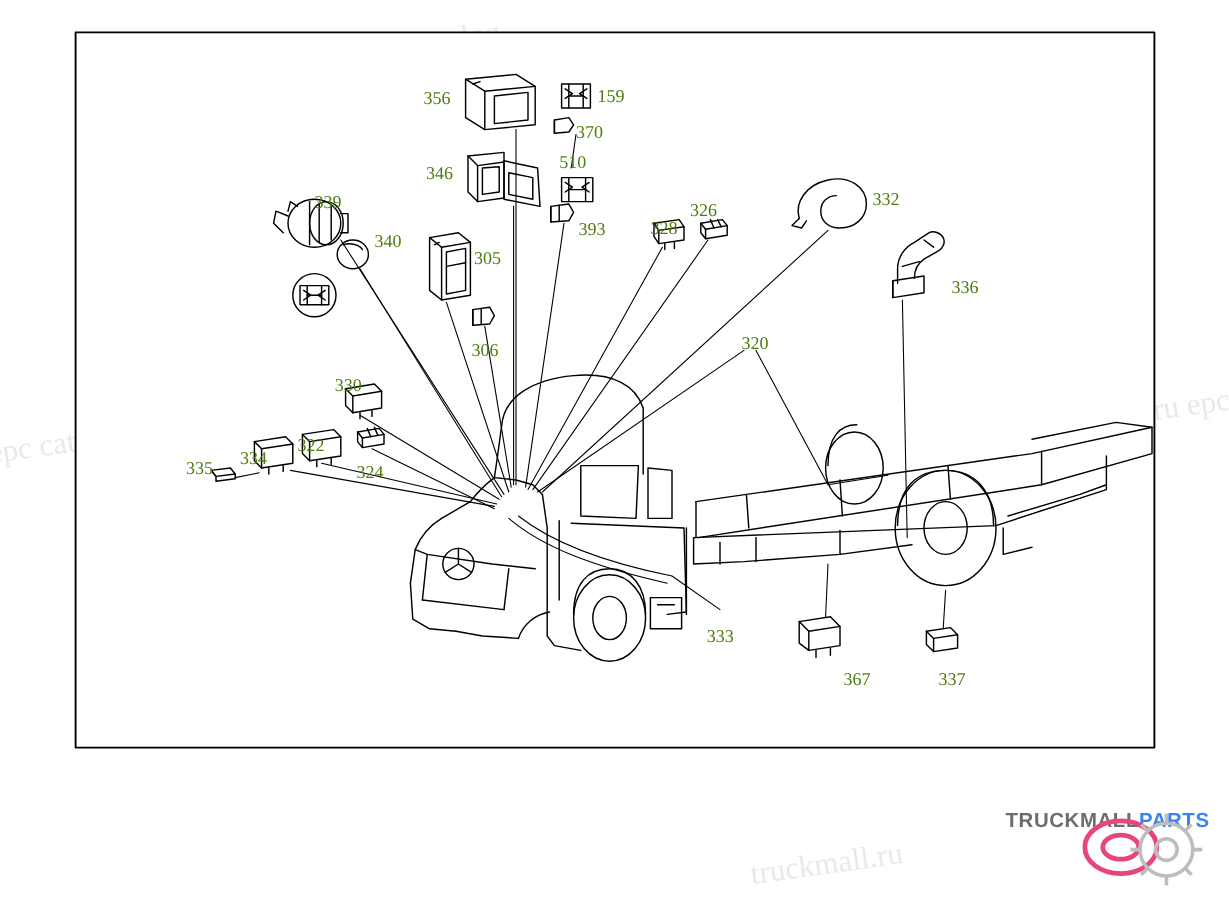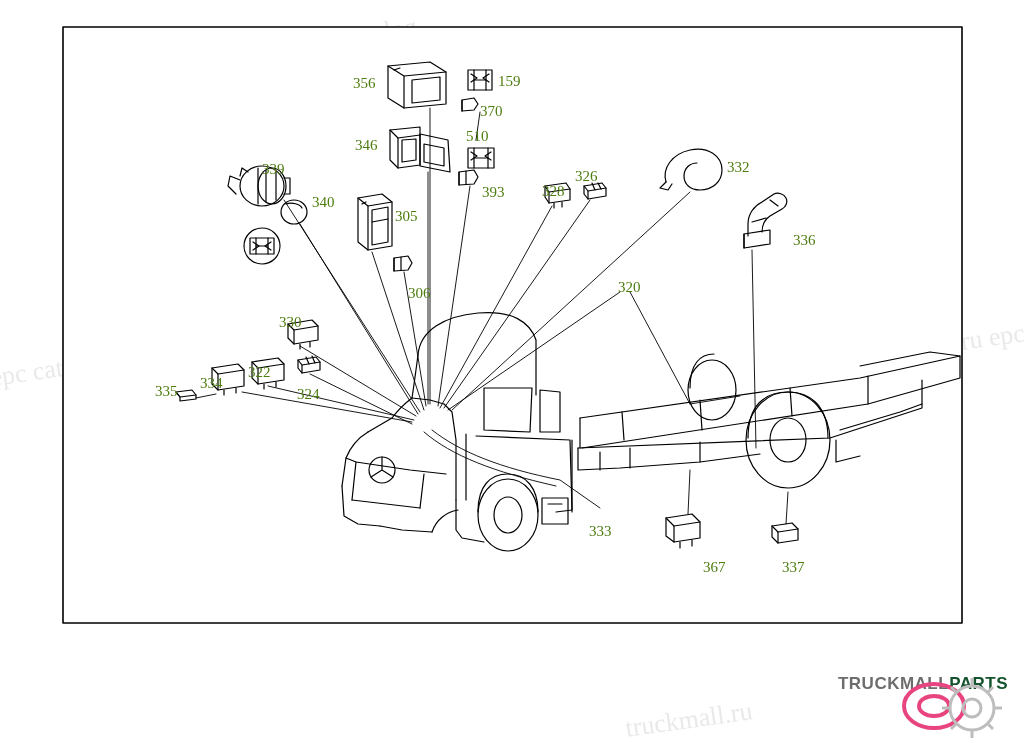--- a/index.html
+++ b/index.html
@@ -53,21 +53,21 @@
   #brandtext {
     position: absolute;
     right: 16px;
     bottom: 56px;
     font-size: 17px;
     letter-spacing: 0.5px;
     font-family: "Liberation Sans", sans-serif;
     font-weight: bold;
     color: #6d6d6d;
   }
-  #brandtext .pink { color: #14532d; }
+  #brandtext .pink { color: #3b82f6; }
 </style>
 </head>
 <body>
 
 <div id="stage">
 
   <div id="watermark-layer">
       <div class="wm" style="left: 300px; top: 20px; font-size: 26px; transform: rotate(-8deg);">epc catalog</div>
       <div class="wm" style="left: 470px; top: 120px; font-size: 26px; transform: rotate(-8deg);">truckmall.ru epc catalog</div>
       <div class="wm" style="left: 620px; top: 225px; font-size: 26px; transform: rotate(-8deg);">epc catalog</div>
@@ -356,21 +356,21 @@
       <div class="label" style="left: 466px; top: 128px;">510</div>
       <div class="label" style="left: 355px; top: 137px;">346</div>
       <div class="label" style="left: 482px; top: 184px;">393</div>
       <div class="label" style="left: 542px; top: 172px; margin-top: 11px;">328</div>
       <div class="label" style="left: 575px; top: 168px;">326</div>
       <div class="label" style="left: 727px; top: 159px;">332</div>
       <div class="label" style="left: 773px; top: 232px; margin-left: 20px;">336</div>
       <div class="label" style="left: 262px; top: 161px;">339</div>
       <div class="label" style="left: 312px; top: 194px;">340</div>
       <div class="label" style="left: 395px; top: 208px;">305</div>
-      <div class="label" style="left: 408px; top: 285px;">306</div>
+      <div class="label" style="left: 393px; top: 285px;">306</div>
       <div class="label" style="left: 618px; top: 279px;">320</div>
       <div class="label" style="left: 279px; top: 314px;">330</div>
       <div class="label" style="left: 248px; top: 364px; text-align: right;">322</div>
       <div class="label" style="left: 200px; top: 358px; margin-top: 17px;">334</div>
       <div class="label" style="left: 297px; top: 386px;">324</div>
       <div class="label" style="left: 155px; top: 383px;">335</div>
       <div class="label" style="left: 589px; top: 523px;">333</div>
       <div class="label" style="left: 703px; top: 559px;">367</div>
       <div class="label" style="left: 782px; top: 559px;">337</div>
     </div>

